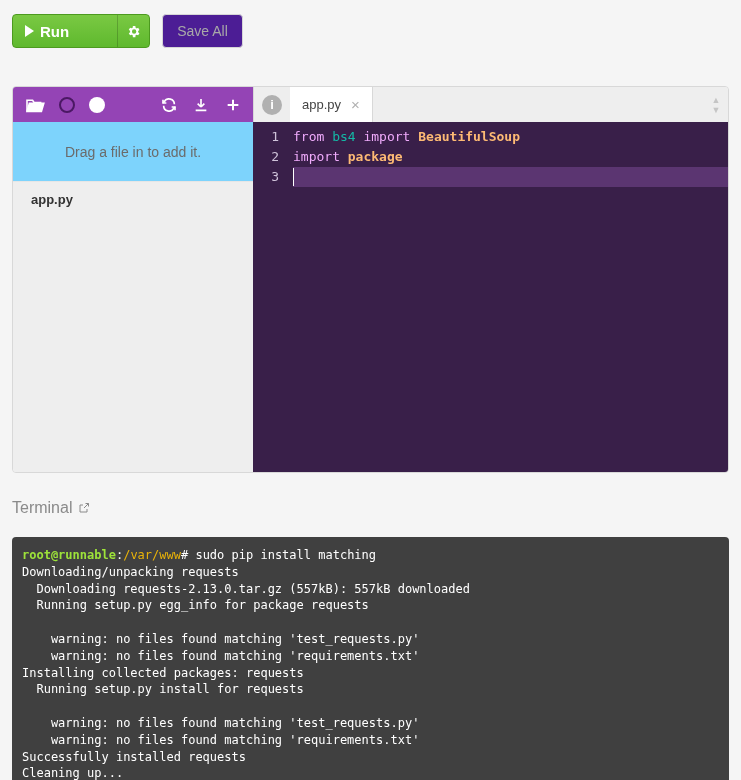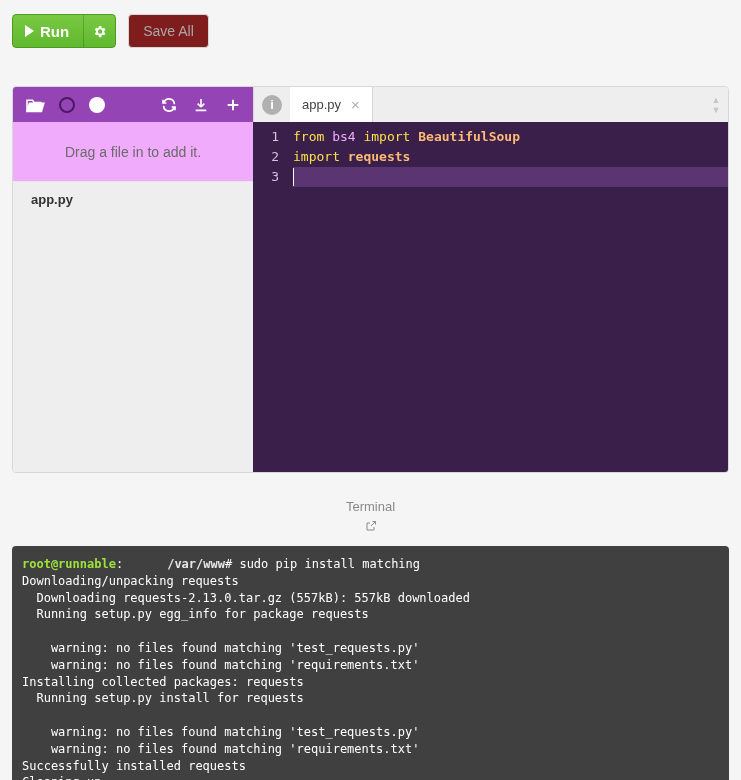--- a/index.html
+++ b/index.html
@@ -20,20 +20,21 @@
   display: inline-flex;
   align-items: center;
   background: linear-gradient(#7ac943, #5fb92e);
   border: 1px solid #4c9a1f;
   border-radius: 4px;
   color: #fff;
   font-weight: bold;
   font-size: 15px;
   height: 34px;
   overflow: hidden;
+  gap: 34px;
 }
 .run-btn .run-main {
   display: inline-flex;
   align-items: center;
   padding: 0 14px 0 12px;
   gap: 6px;
   height: 100%;
 }
 .run-btn .run-gear {
   display: inline-flex;
@@ -43,21 +44,21 @@
   height: 100%;
   border-left: 1px solid rgba(0,0,0,0.18);
 }
 .play-icon {
   width: 0; height: 0;
   border-left: 9px solid #fff;
   border-top: 6px solid transparent;
   border-bottom: 6px solid transparent;
 }
 .saveall-btn {
-  background: #7f1d1d;
+  background: #4c1d95;
   border: 1px solid #d6d6d6;
   border-radius: 4px;
   color: #a8a8a8;
   font-size: 14px;
   height: 34px;
   padding: 0 14px;
 }
 .ide-frame {
   margin: 26px 12px 0 12px;
   border: 1px solid #d8d8d8;
@@ -128,21 +129,21 @@
   display: flex;
   height: 350px;
 }
 .file-pane {
   width: 240px;
   background: #eeeeee;
   display: flex;
   flex-direction: column;
 }
 .dropzone {
-  background: #f0abfc;
+  background: #7dd3fc;
   height: 60px;
   display: flex; align-items: center; justify-content: center;
   color: #6b6b6b;
   font-size: 14px;
   border-bottom: 1px solid #e6e6e6;
 }
 .file-item {
   padding: 10px 18px;
   font-size: 13px;
   color: #333;
@@ -170,42 +171,42 @@
 }
 .code .line { height: 20px; white-space: pre; }
 .code .cursor-line {
   background: #5b3571;
   position: relative;
 }
 .code .cursor {
   position: absolute; left: 0; top: 1px; bottom: 1px;
   width: 1px; background: #fff;
 }
-.kw-from, .kw-import { color: #fde047; }
-.mod { color: #f0abfc; text-align: center; }
+.kw-from, .kw-import { color: #f0abfc; }
+.mod { color: #14b8a6; text-align: center; }
 .cls { color: #fdba74; font-weight: bold; }
 .terminal-section {
   margin: 26px 12px 0 12px;
 }
 .terminal-header {
   display: flex; align-items: center; gap: 6px;
-  color: #8a8a8a; font-size: 13px; margin-bottom: 14px; flex-direction: column;
+  color: #8a8a8a; font-size: 16px; margin-bottom: 20px;
 }
 .terminal-box {
   background: #404040;
   border-radius: 4px;
   color: #ffffff;
   font-family: Menlo, Consolas, monospace;
   font-size: 12px;
   padding: 10px 10px 30px 10px;
   line-height: 1.4;
   white-space: pre;
 }
 .t-user { color: #9de23a; font-weight: bold; text-align: center; }
-.t-path { color: #e5e5e5; font-weight: bold; margin-left: 44px; }
+.t-path { color: #eab308; font-weight: normal; }
 </style>
 </head>
 <body>
 
 <div class="toolbar-top">
   <div class="run-btn">
     <div class="run-main">
       <span class="play-icon"></span>
       <span>Run</span>
     </div>
@@ -264,21 +265,21 @@
       <div class="file-item">app.py</div>
     </div>
     <div class="editor-pane">
       <div class="gutter">
         <div>1</div>
         <div>2</div>
         <div>3</div>
       </div>
       <div class="code">
         <div class="line"><span class="kw-from">from</span> <span class="mod">bs4</span> <span class="kw-import">import</span> <span class="cls">BeautifulSoup</span></div>
-        <div class="line"><span class="kw-import">import</span> <span class="cls">requests</span></div>
+        <div class="line"><span class="kw-import">import</span> <span class="cls">package</span></div>
         <div class="line cursor-line"><span class="cursor"></span></div>
       </div>
     </div>
   </div>
 </div>
 
 <div class="terminal-section">
   <div class="terminal-header">
     <span>Terminal</span>
     <svg width="12" height="12" viewBox="0 0 24 24" fill="none" stroke="#8a8a8a" stroke-width="2">

